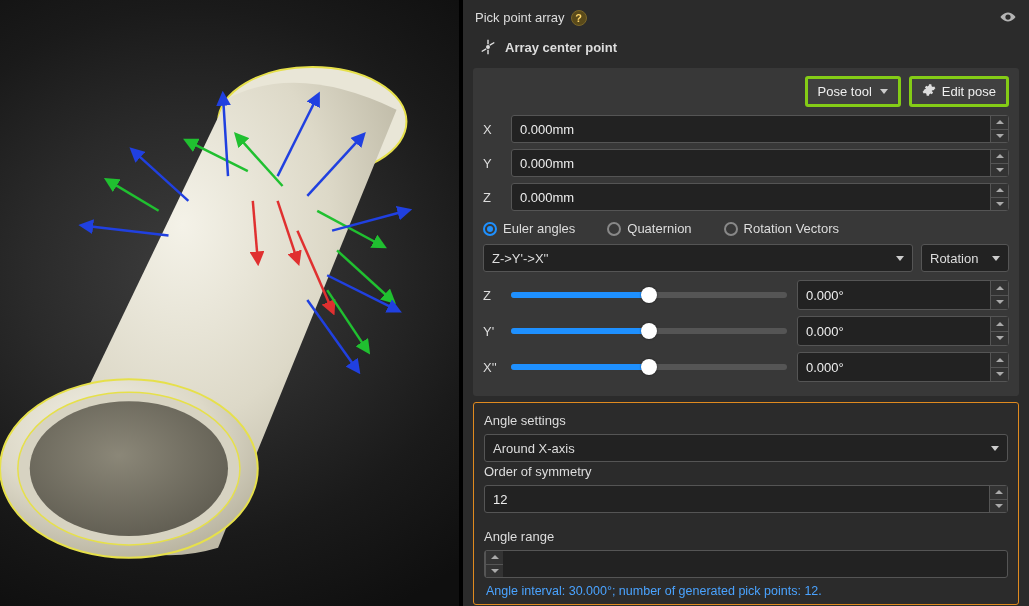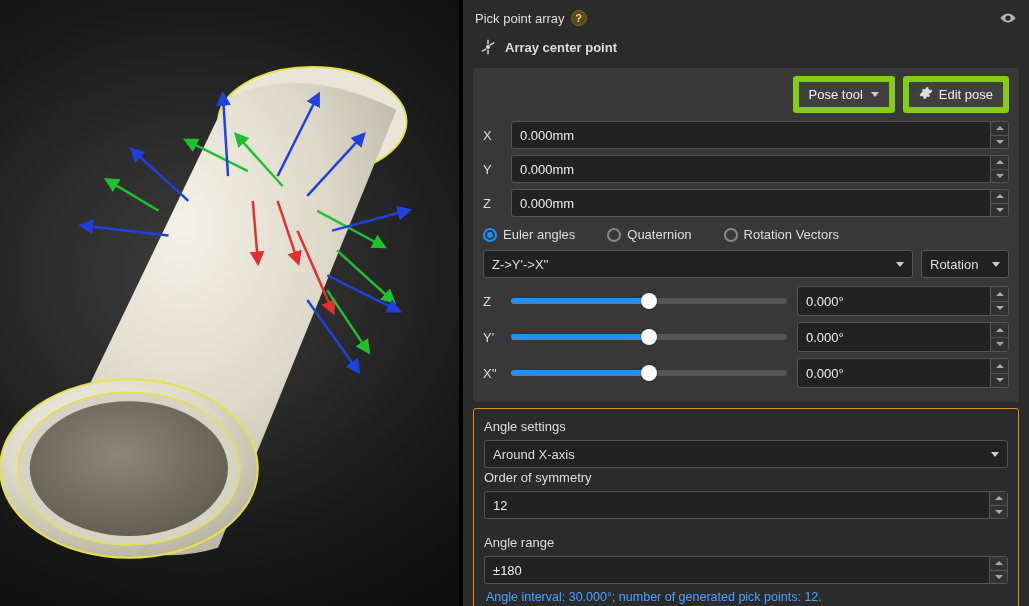--- a/index.html
+++ b/index.html
@@ -25,21 +25,21 @@
     flex: 1;
     background: #2b2b2b;
     padding: 6px 10px 6px 10px;
     display: flex;
     flex-direction: column;
     gap: 6px;
     overflow: hidden;
   }
   .panel-header {
     display: flex;
-    align-items: center;
+    align-items: flex-start;
     gap: 6px;
     padding: 4px 2px;
   }
   .help-badge {
     display:inline-flex; align-items:center; justify-content:center;
     width:16px; height:16px; border-radius:50%;
     background:#5a4a1a; color:#ffd76b; font-size:11px; font-weight:bold;
     border:1px solid #7a6628;
   }
   .eye-icon {
@@ -52,21 +52,21 @@
   }
   .section-box {
     background:#383838;
     border-radius:3px;
     padding:8px 10px;
   }
   .toolbar {
     display:flex; justify-content:flex-end; gap:8px; margin-bottom:8px;
   }
   .btn {
-    background:#404040; border:6px solid #84cc16; color:#eee;
+    background:#404040; border:3px solid #84cc16; color:#eee;
     padding:4px 10px; border-radius:3px; font-size:13px;
     display:inline-flex; align-items:center; gap:6px; cursor:pointer;
   }
   .chev-down {
     width:0;height:0;border-left:4px solid transparent;border-right:4px solid transparent;
     border-top:5px solid #ccc; display:inline-block; margin-left:2px;
   }
   .form-row {
     display:flex; align-items:center; gap:10px; margin-bottom:6px;
   }
@@ -400,21 +400,20 @@
             <span class="up"></span>
           </div>
           <div>
             <span class="dn"></span>
           </div>
         </div>
     </div>
 
     <div class="set-label">Angle range</div>
     <div class="input-wrap" style="height:28px;">
-      <input value="±180" style="">
       <div class="spinner">
           <div>
             <span class="up"></span>
           </div>
           <div>
             <span class="dn"></span>
           </div>
         </div>
     </div>
 

